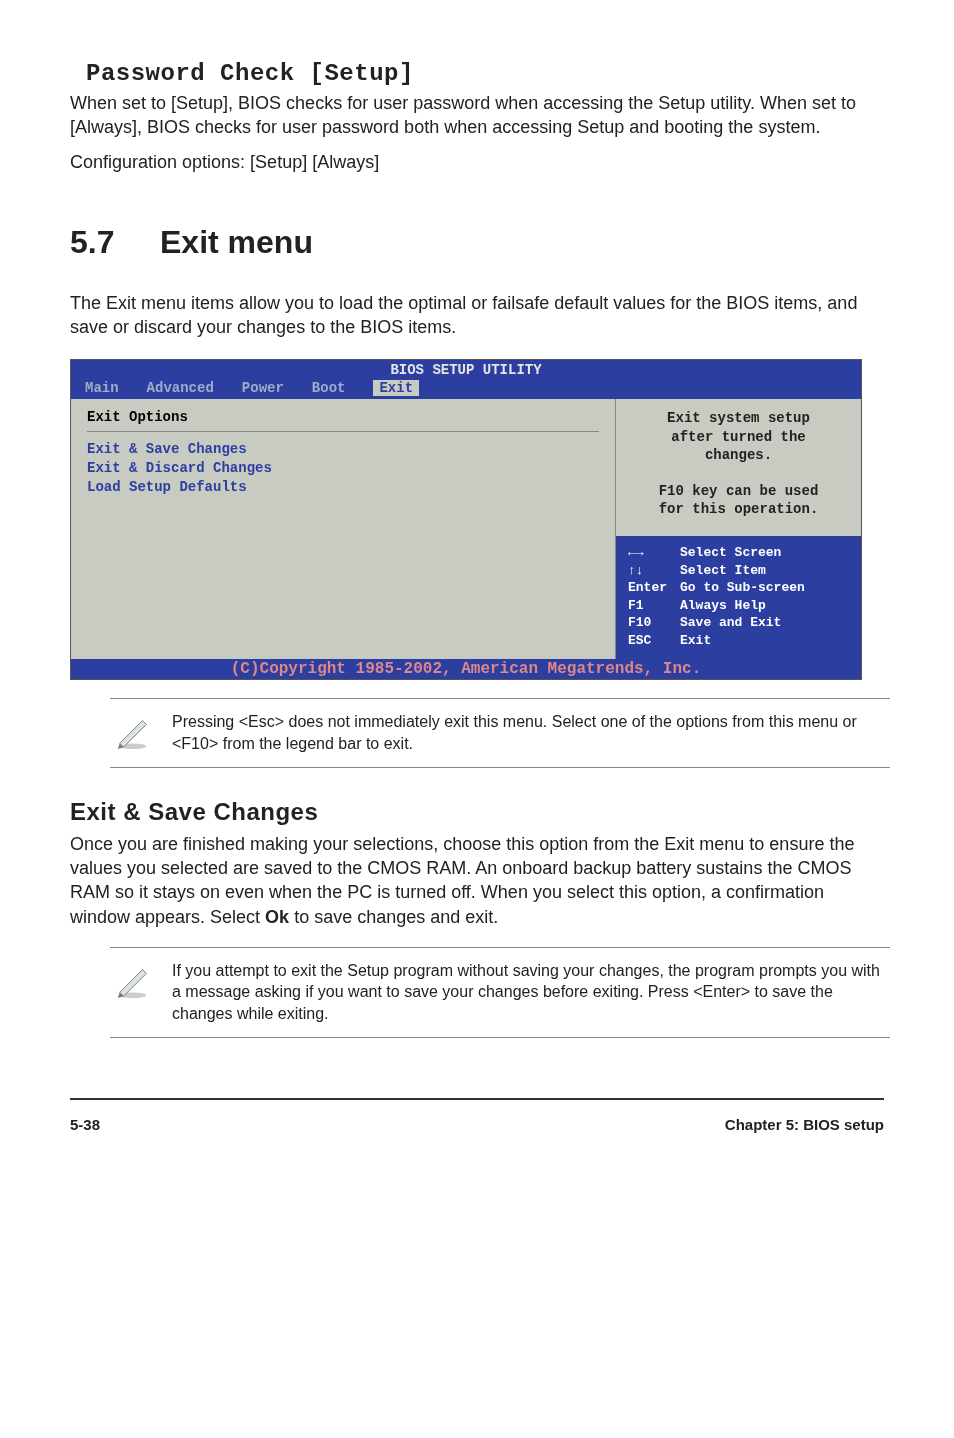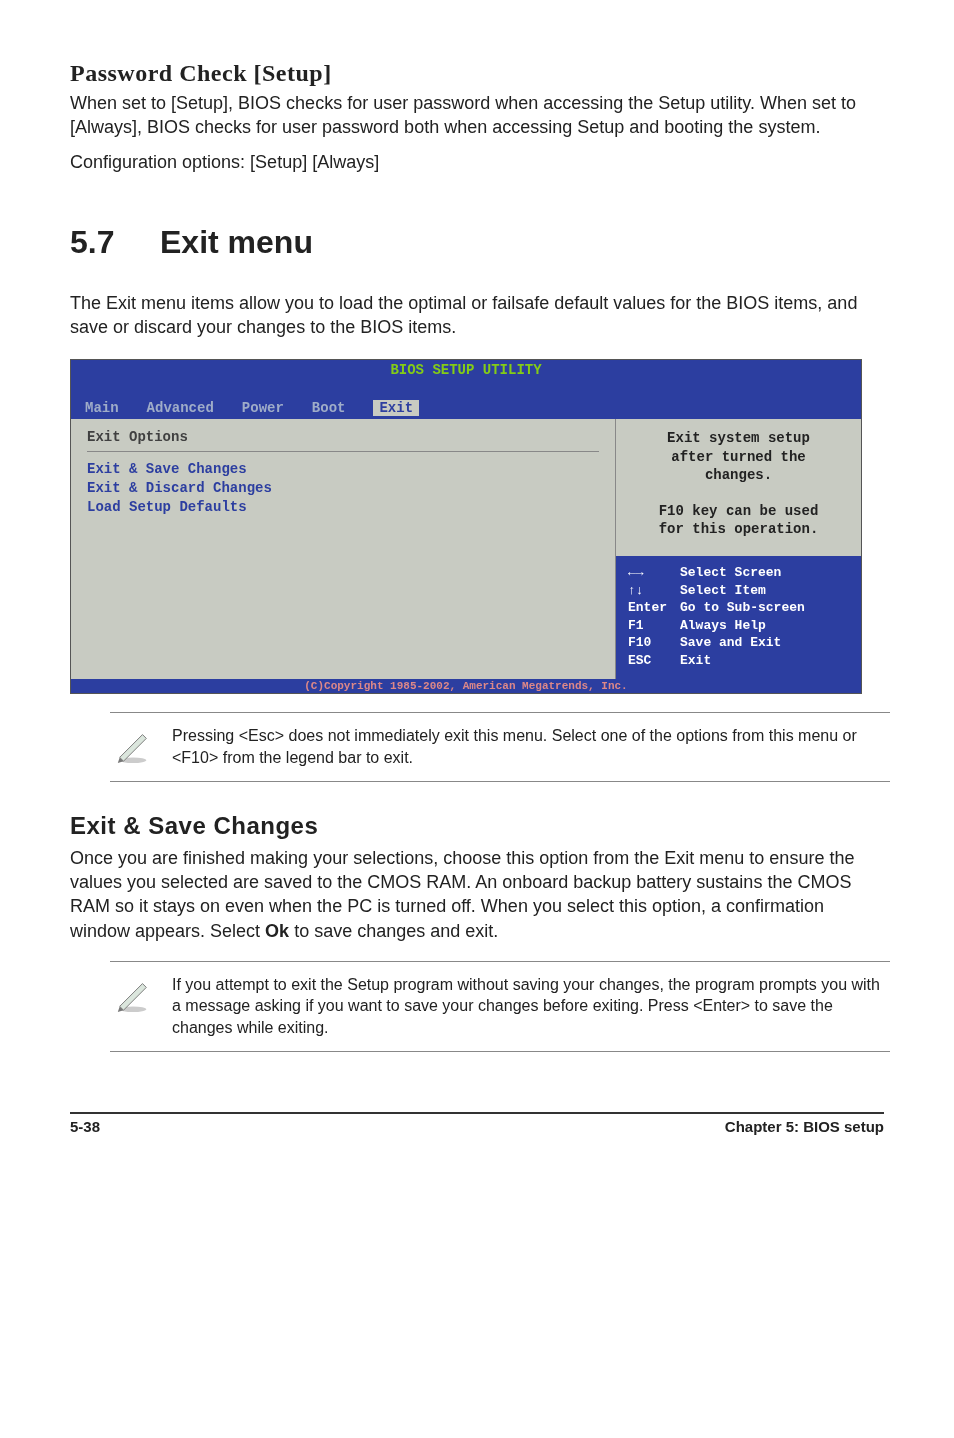--- a/index.html
+++ b/index.html
@@ -10,25 +10,25 @@
     color: #222;
     width: 954px;
   }
   .page {
     padding: 60px 70px 40px 70px;
     box-sizing: border-box;
   }
 
   
   .h-setup {
-    font-family: Liberation Serif, serif;
+    font-family: Liberation Mono, monospace;
     font-weight: 900;
     font-size: 24px;
     letter-spacing: 0.5px;
-    margin: 0 0 4px 0;
+    margin: 0 0 4px 16px;
   }
   .para {
     font-size: 18px;
     line-height: 1.35;
     margin: 0 0 10px 0;
   }
 
   .h-section {
     font-family: Arial, sans-serif;
     font-weight: 900;
@@ -50,56 +50,56 @@
     width: 790px;
     margin: 20px 0 0 0;
     border: 1px solid #555;
     background: #c8cbc2;
     font-family: "Courier New", monospace;
     font-weight: bold;
     font-size: 14px;
   }
   .bios-titlebar {
     background: #2c3ea0;
-    color: #84cc16;
+    color: #e5e5e5;
     height: 20px;
     display: flex;
     align-items: center;
     position: relative;
   }
   .bios-titlebar .title-center {
     position: absolute;
     left: 0; right: 0;
     text-align: center;
     font-weight: bold;
   }
   .bios-tabs {
     background: #2c3ea0;
     color: #a7b7d9;
     display: flex;
     gap: 28px;
     padding: 0 14px 3px 14px;
     font-weight: bold;
   }
-  .bios-tabs .tab { color: #9facc8; margin-top: 20px; }
+  .bios-tabs .tab { color: #9facc8; }
   .bios-tabs .tab.active { background:#c8cbc2; color:#2c3ea0; padding:0 6px; }
 
   .bios-body {
     display: flex;
   }
   .bios-left {
     flex: 1;
     padding: 10px 16px;
     color: #2c3ea0;
     min-height: 260px;
     box-sizing: border-box;
     border-right: 1px solid #888;
   }
   .bios-left .section-title {
-    color: #404040;
+    color: #000000;
     font-weight: bold;
     margin-bottom: 6px;
   }
   .bios-left hr {
     border: none;
     border-top: 1px solid #888;
     margin: 4px 0 8px 0;
   }
   .bios-left .opt { color:#2c3ea0; margin:0; line-height:1.35; }
 
@@ -123,21 +123,21 @@
     font-size:13px;
   }
   .bios-right .help-bottom .row { display:flex; }
   .bios-right .help-bottom .k { width: 52px; }
 
   .bios-footer {
     background: #2c3ea0;
     color: #d88; 
     text-align: center;
     font-weight: bold;
-    font-size: 11px;
+    font-size: 16px;
     padding: 1px 0;
   }
 
   
   .note {
     display: flex;
     gap: 20px;
     align-items: flex-start;
     border-top: 1px solid #888;
     border-bottom: 1px solid #888;
@@ -155,21 +155,21 @@
     font-size: 16px;
     line-height: 1.35;
   }
 
   
   .page-footer {
     display:flex;
     justify-content: space-between;
     border-top: 2px solid #333;
     margin-top: 60px;
-    padding-top: 4px;
+    padding-top: 16px;
     font-family: "Arial Black", Arial, sans-serif;
     font-weight: 900;
     font-size: 15px;
   }
 
   .bold-inline { font-weight: 900; font-family: "Arial Black", Arial, sans-serif; }
 </style>
 </head>
 <body>
 

